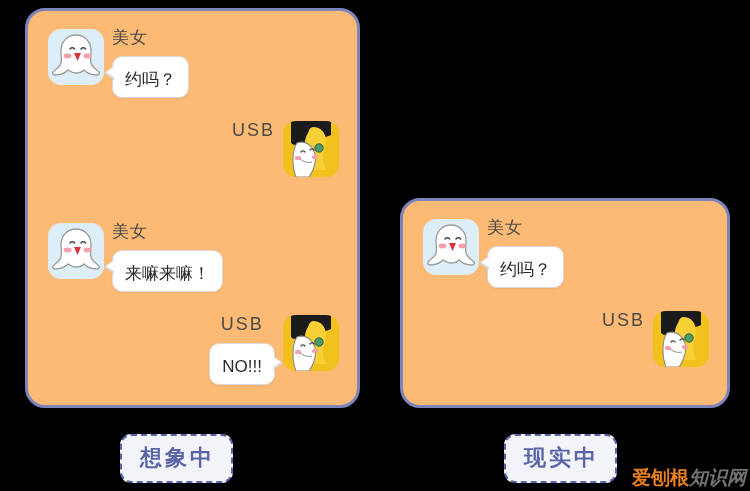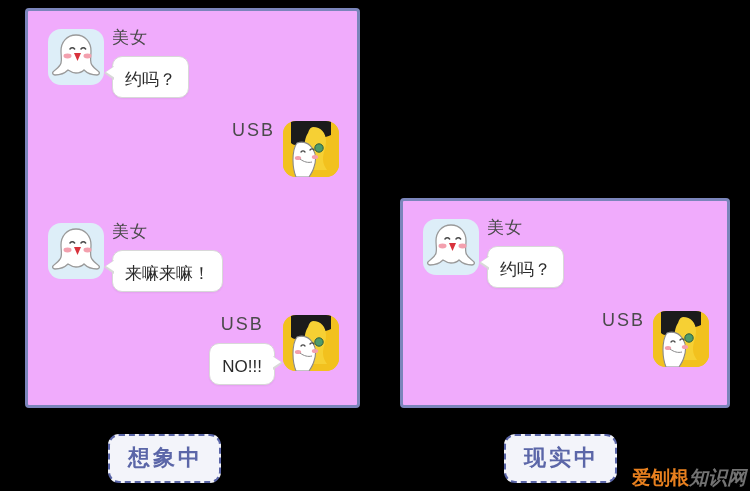--- a/index.html
+++ b/index.html
@@ -11,23 +11,23 @@
     width: 750px;
     height: 491px;
     position: relative;
     overflow: hidden;
     font-family: "Liberation Sans", "DejaVu Sans", sans-serif;
   }
 
   
   .chat-card {
     position: absolute;
-    background: #f0abfc;
+    background: #fdba74;
     border: 3px solid #7b85bb;
-    border-radius: 4px;
+    border-radius: 20px;
     box-sizing: border-box;
   }
   #card-imagination {
     left: 25px;
     top: 8px;
     width: 335px;
     height: 400px;
   }
   #card-reality {
     left: 400px;
@@ -139,21 +139,21 @@
     border-radius: 11px;
     color: #5b66a8;
     font-size: 22px;
     letter-spacing: 3px;
     font-weight: bold;
     padding: 7px 16px 8px 18px;
     box-sizing: border-box;
     text-align: center;
     white-space: nowrap;
   }
-  #caption-imagination { left: 108px; top: 434px; }
+  #caption-imagination { left: 120px; top: 434px; }
   #caption-reality     { left: 504px; top: 434px; }
 
   
   .watermark {
     position: absolute;
     right: 4px;
     bottom: 4px;
     font-size: 19px;
     font-weight: bold;
     letter-spacing: 0px;

